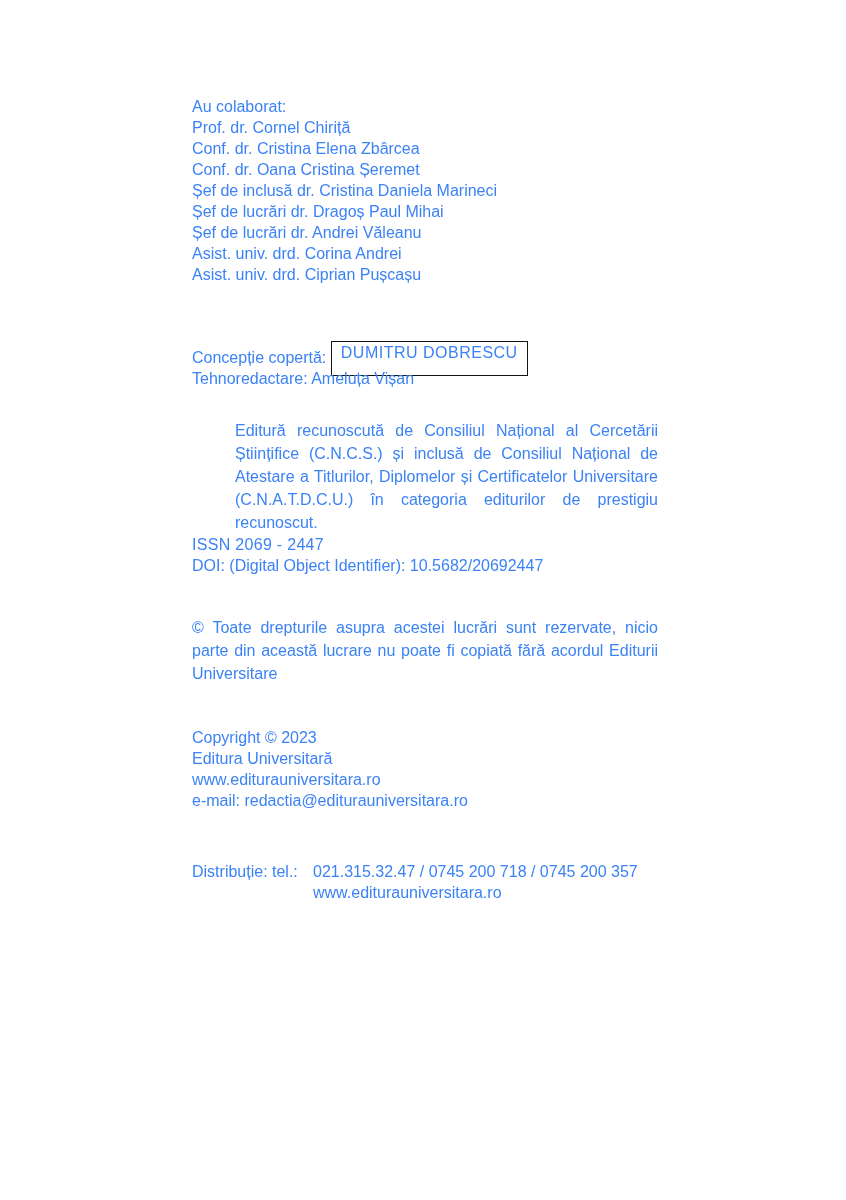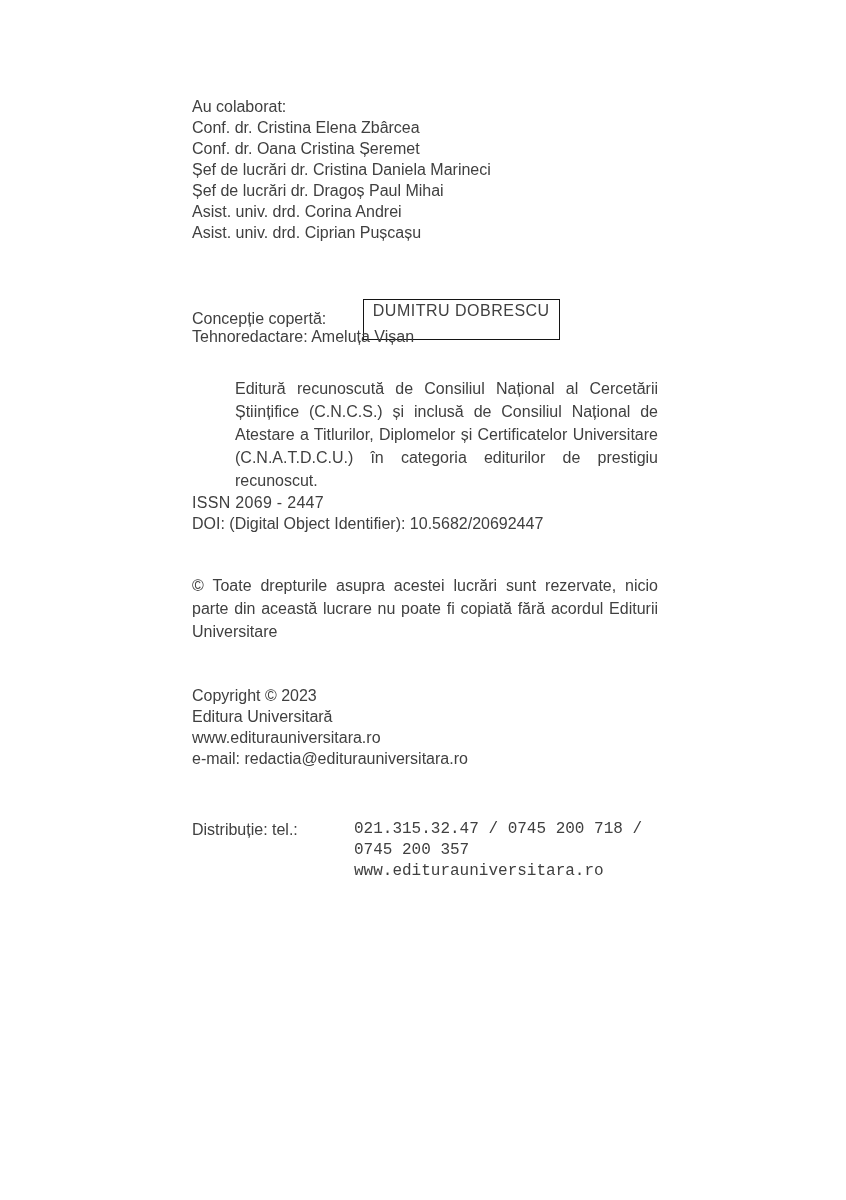--- a/index.html
+++ b/index.html
@@ -7,79 +7,79 @@
     padding: 0;
     background: #ffffff;
   }
   .page {
     position: relative;
     width: 846px;
     height: 1200px;
     box-sizing: border-box;
     padding: 96px 188px 0 192px;
     background: #ffffff;
-    color: #404040;
+    color: #3b82f6;
     font-family: "Liberation Sans", sans-serif;
     font-size: 16px;
     line-height: 21px;
     overflow: hidden;
   }
   p, div.line {
     margin: 0;
     padding: 0;
   }
   .contributors .line { white-space: nowrap; }
   .cover-line {
     margin-top: 56px;
     height: 27px;
     line-height: 27px;
     white-space: nowrap;
   }
   .boxed {
     display: inline-block;
     border: 1px solid #141414;
-    padding: 1px 9px 18px 9px;
+    padding: 1px 9px 12px 9px;
     line-height: 20px;
     vertical-align: middle;
     letter-spacing: 0.5px;
-    margin-left: 32px;
   }
   .typesetting { margin-top: 2px; }
   .para {
     text-align: justify;
     line-height: 23px;
   }
   .recognition { margin-top: 30px; margin-left: 43px; }
   .issn { margin-top: 30px; letter-spacing: 0.3px; }
   .doi { margin-top: 38px; }
   .rights { margin-top: 40px; }
   .publisher { margin-top: 42px; }
   .distribution {
     margin-top: 50px;
     display: flex;
     align-items: flex-start;
-    gap: 41px;
   }
   .distribution .dist-label {
     flex: 0 0 121px;
     white-space: nowrap;
   }
-  .distribution .dist-lines { flex: 1; font-family: Liberation Mono, monospace; }
+  .distribution .dist-lines { flex: 1; }
 </style>
 </head>
 <body>
 
 <div class="page">
 
   <div class="contributors">
     <div class="line">Au colaborat:</div>
+    <div class="line">Prof. dr. Cornel Chiriță</div>
     <div class="line">Conf. dr. Cristina Elena Zbârcea</div>
     <div class="line">Conf. dr. Oana Cristina Șeremet</div>
-    <div class="line">Șef de lucrări dr. Cristina Daniela Marineci</div>
+    <div class="line">Șef de inclusă dr. Cristina Daniela Marineci</div>
     <div class="line">Șef de lucrări dr. Dragoș Paul Mihai</div>
+    <div class="line">Șef de lucrări dr. Andrei Văleanu</div>
     <div class="line">Asist. univ. drd. Corina Andrei</div>
     <div class="line">Asist. univ. drd. Ciprian Pușcașu</div>
   </div>
 
   <div class="cover-line">
     <span>Concepție copertă:</span>
     <span class="boxed">DUMITRU DOBRESCU</span>
   </div>
 
   <div class="typesetting line">Tehnoredactare: Ameluța Vișan</div>

